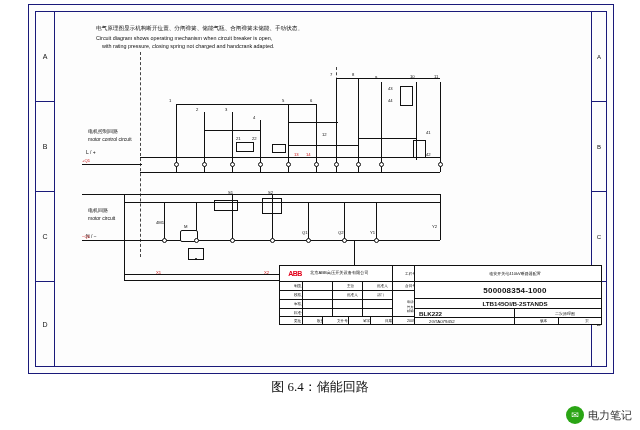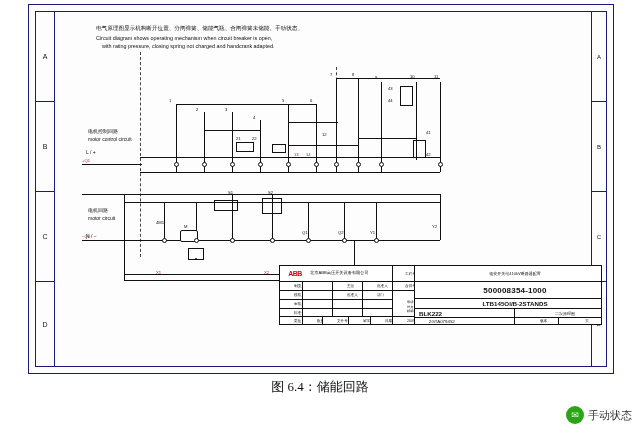--- a/index.html
+++ b/index.html
@@ -295,14 +295,14 @@
       <div class="cell bt bl" style="left:278px;top:51px;width:43px;height:7px;justify-content:center;">页</div>
     </div>
 
   </div>
 </div>
 
 <div id="caption">图 6.4：储能回路</div>
 
 <div id="watermark">
   <div id="wm-circle">✉</div>
-  <div id="wm-text">手动状态</div>
+  <div id="wm-text">电力笔记</div>
 </div>
 
 </body></html>

